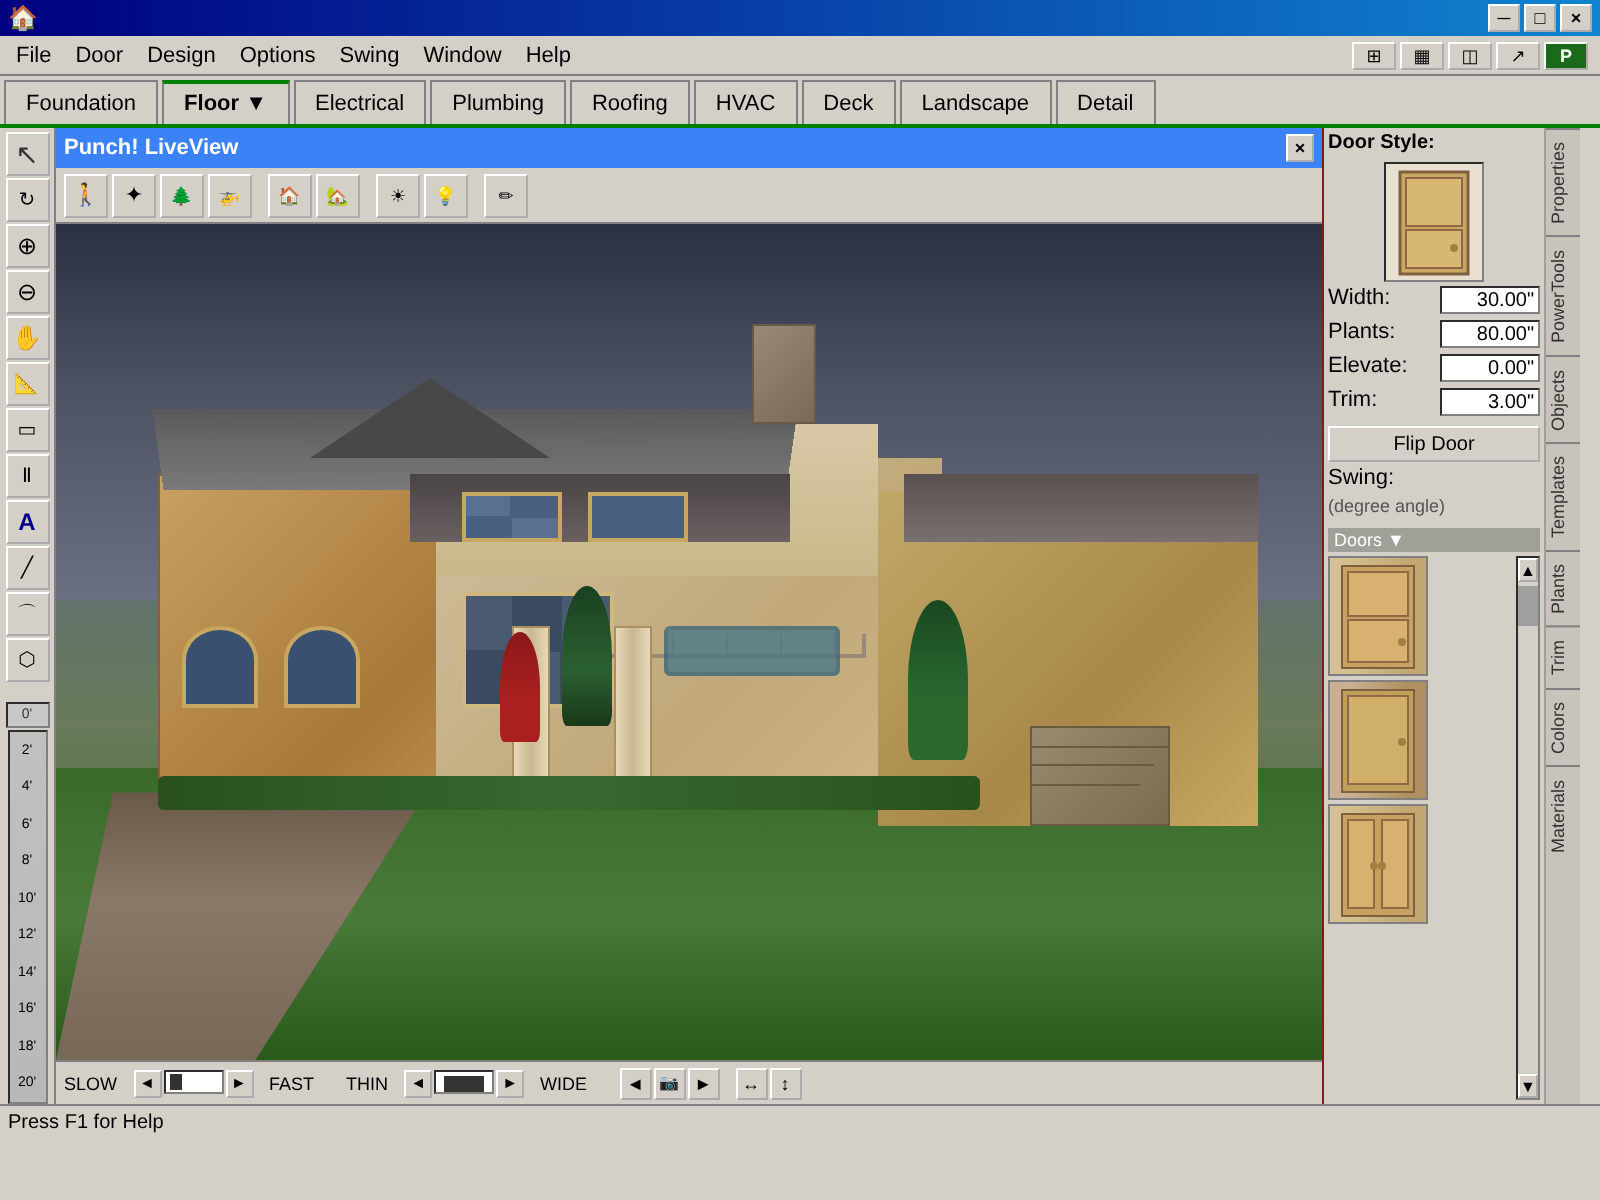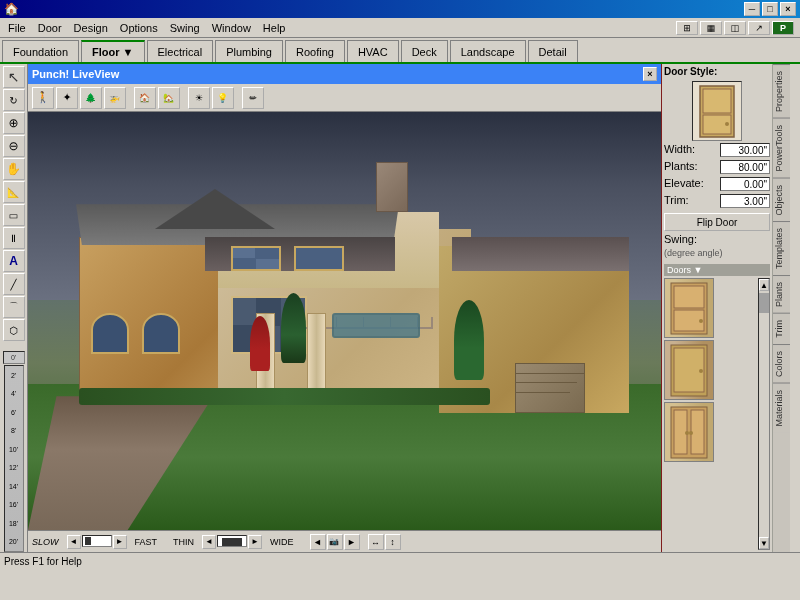--- a/index.html
+++ b/index.html
@@ -503,21 +503,21 @@
 
         <div style="position:absolute; bottom:30%; left:8%; width:65%; height:4%; background:linear-gradient(to right, #2a5020 0%, #386830 50%, #2a5020 100%); border-radius:3px;"></div>
 
         <div style="position:absolute; bottom:76%; left:55%; width:5%; height:12%; background:linear-gradient(135deg, #9a8878 0%, #7a6858 100%); border:1px solid #6a5848;"></div>
 
         <div style="position:absolute; bottom:46%; left:48%; width:14%; height:6%; background:#4a7888; border:2px solid #3a6878; border-radius:3px; opacity:0.8;"></div>
       </div>
     </div>
 
     <div id="bottom-bar">
-      <span style="font-size:9px;font-style:italic;">SLOW</span>
+      <span style="font-size:9px;">SLOW</span>
       <div style="display:flex; gap:1px;">
         <div class="speed-btn">◄</div>
         <div style="width:30px; height:12px; background:white; border:1px inset #808080; display:flex; align-items:center; padding:0 2px;">
           <div style="width:6px; height:8px; background:#333;"></div>
         </div>
         <div class="speed-btn">►</div>
       </div>
       <span style="font-size:9px;">FAST</span>
       <span style="font-size:9px; margin-left:8px;">THIN</span>
       <div style="display:flex; gap:1px;">

